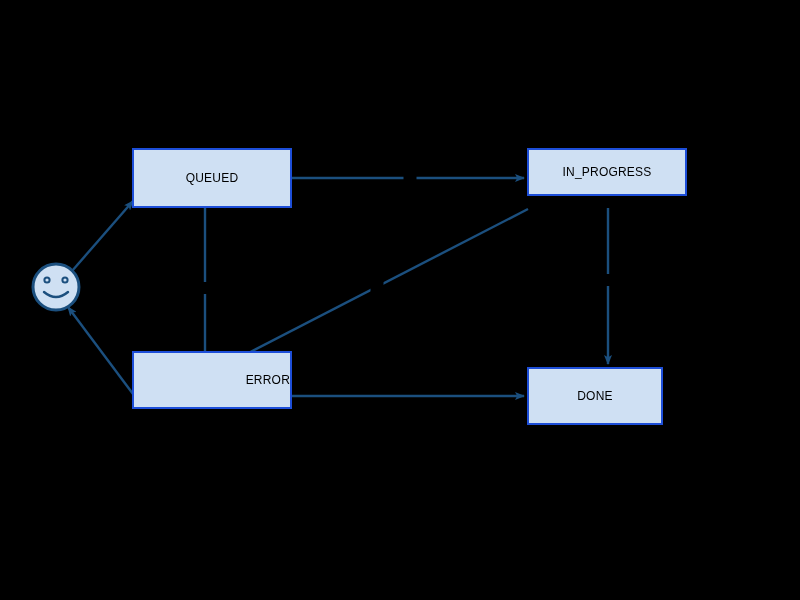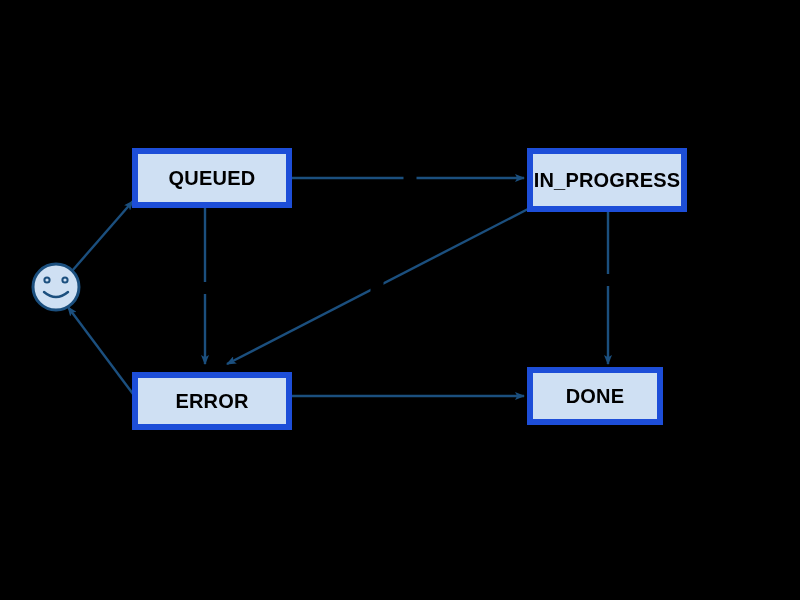--- a/index.html
+++ b/index.html
@@ -27,25 +27,25 @@
     width: 800px;
     height: 600px;
   }
   .state-node {
     position: absolute;
     box-sizing: border-box;
     display: flex;
     align-items: center;
     justify-content: center;
     background: #cfe0f3;
-    border: 6px solid #1d4ed8;
+    border: 2px solid #1d4ed8;
     color: #000000;
     font-family: "Liberation Sans", sans-serif;
-    font-size: 20px;
-    font-weight: bold;
+    font-size: 12px;
+    font-weight: normal;
     letter-spacing: 0.2px;
     white-space: nowrap;
   }
   .edge-label {
     position: absolute;
     color: #000000;
     background: #000000;
     font-family: "Liberation Sans", sans-serif;
     font-size: 11px;
     line-height: 12px;
@@ -85,25 +85,25 @@
       <circle cx="47" cy="280" r="2.6" fill="none" stroke="#1b4f7e" stroke-width="2"></circle>
       <circle cx="65" cy="280" r="2.6" fill="none" stroke="#1b4f7e" stroke-width="2"></circle>
       <path d="M44,292 Q56,302 68,292" fill="none" stroke="#1b4f7e" stroke-width="2.4" stroke-linecap="round"></path>
     </g>
   </svg>
 
   <div class="state-node" style="left:132px; top:148px; width:160px; height:60px;">
     <span>QUEUED</span>
   </div>
 
-  <div class="state-node" style="left:527px; top:148px; width:160px; height:64px;">
+  <div class="state-node" style="left:527px; top:148px; width:160px; height:48px;">
     <span>IN_PROGRESS</span>
   </div>
 
-  <div class="state-node" style="left:132px; top:372px; width:160px; height:58px;">
+  <div class="state-node" style="left:132px; top:351px; width:160px; height:58px;justify-content:flex-end;">
     <span>ERROR</span>
   </div>
 
   <div class="state-node" style="left:527px; top:367px; width:136px; height:58px;">
     <span>DONE</span>
   </div>
 
   <div class="edge-label" style="left:410px; top:178px;">…</div>
   <div class="edge-label" style="left:205px; top:288px;">…</div>
   <div class="edge-label" style="left:377px; top:287px;">…</div>

